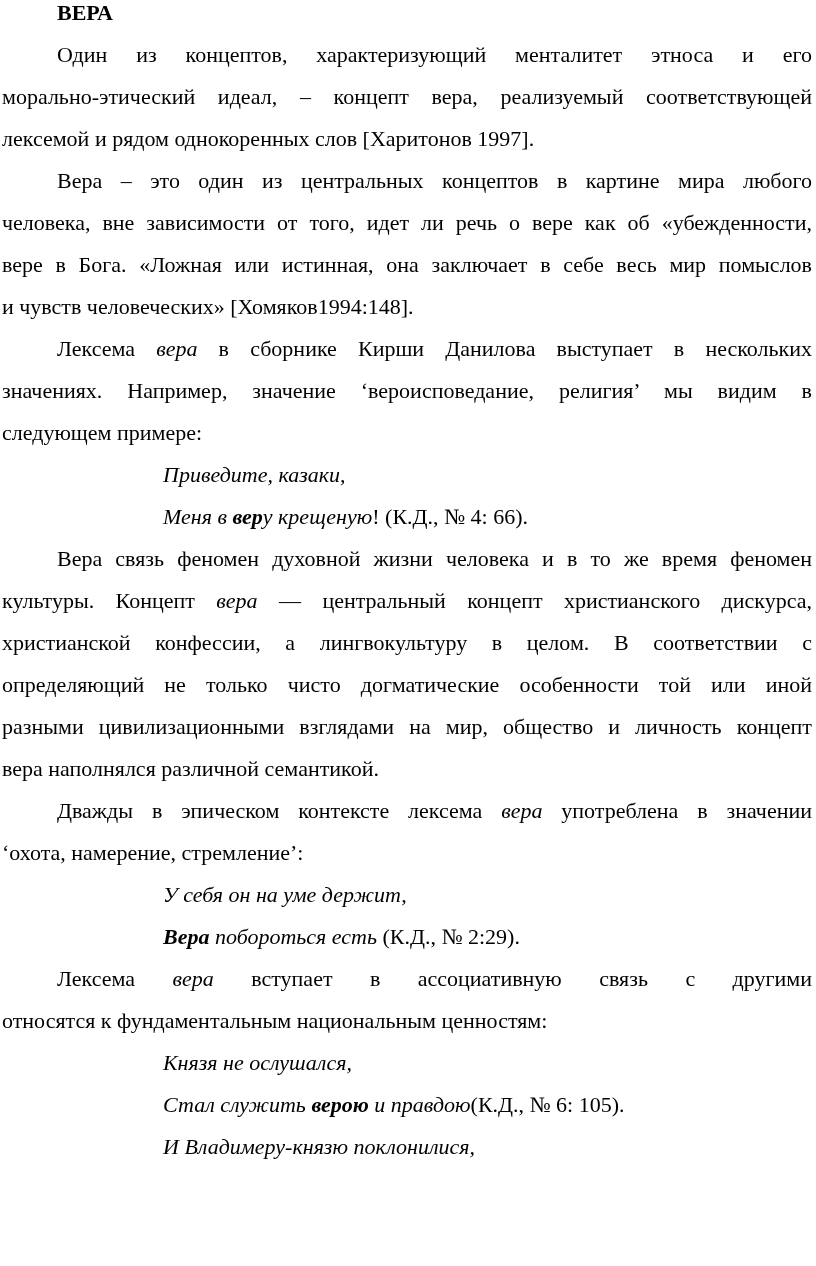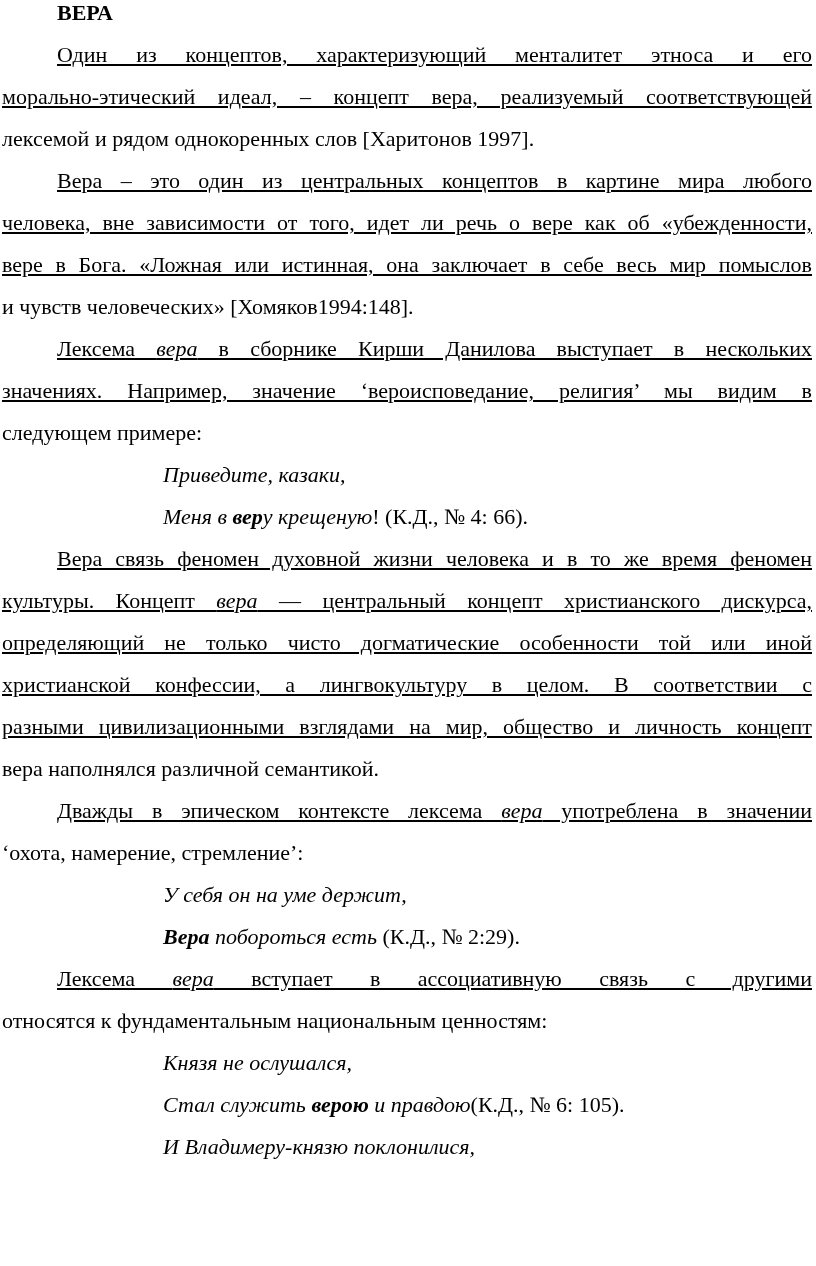--- a/index.html
+++ b/index.html
@@ -26,21 +26,20 @@
   .line {
     line-height: 42px;
     height: 42px;
     text-align: left;
     overflow: hidden;
   }
   
   .line.j {
     text-align: justify;
     text-align-last: justify;
-    text-decoration: underline;
   }
   
   .line.ind { text-indent: 55px; }
   
   .block.quote .line { padding-left: 161px; }
   .s-r  { font-style: normal; font-weight: normal; }
   .s-i  { font-style: italic; font-weight: normal; }
   .s-b  { font-style: normal; font-weight: bold; }
   .s-bi { font-style: italic; font-weight: bold; }
 </style>
@@ -68,22 +67,22 @@
         <div class="line j"><span class="s-r">значениях. Например, значение ‘вероисповедание, религия’ мы видим в</span></div>
         <div class="line"><span class="s-r">следующем примере:</span></div>
       </div>
       <div class="block quote">
         <div class="line"><span class="s-i">Приведите, казаки,</span></div>
         <div class="line"><span class="s-i">Меня в </span><span class="s-bi">вер</span><span class="s-i">у крещеную</span><span class="s-r">! (К.Д., № 4: 66).</span></div>
       </div>
       <div class="block paragraph">
         <div class="line j ind"><span class="s-r">Вера связь феномен духовной жизни человека и в то же время феномен</span></div>
         <div class="line j"><span class="s-r">культуры. Концепт </span><span class="s-i">вера</span><span class="s-r"> — центральный концепт христианского дискурса,</span></div>
+        <div class="line j"><span class="s-r">христианской конфессии, а лингвокультуру в целом. В соответствии с</span></div>
         <div class="line j"><span class="s-r">определяющий не только чисто догматические особенности той или иной</span></div>
-        <div class="line j"><span class="s-r">христианской конфессии, а лингвокультуру в целом. В соответствии с</span></div>
         <div class="line j"><span class="s-r">разными цивилизационными взглядами на мир, общество и личность концепт</span></div>
         <div class="line"><span class="s-r">вера наполнялся различной семантикой.</span></div>
       </div>
       <div class="block paragraph">
         <div class="line j ind"><span class="s-r">Дважды в эпическом контексте лексема </span><span class="s-i">вера</span><span class="s-r"> употреблена в значении</span></div>
         <div class="line"><span class="s-r">‘охота, намерение, стремление’:</span></div>
       </div>
       <div class="block quote">
         <div class="line"><span class="s-i">У себя он на уме держит,</span></div>
         <div class="line"><span class="s-bi">Вера</span><span class="s-i"> побороться есть</span><span class="s-r"> (К.Д., № 2:29).</span></div>

